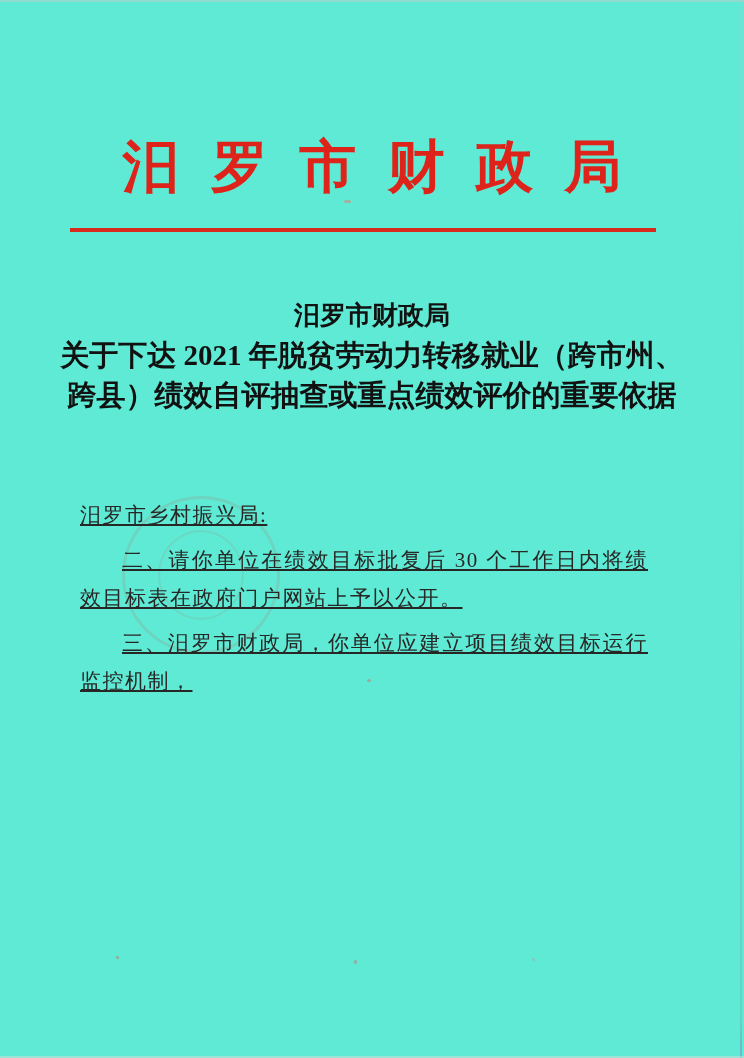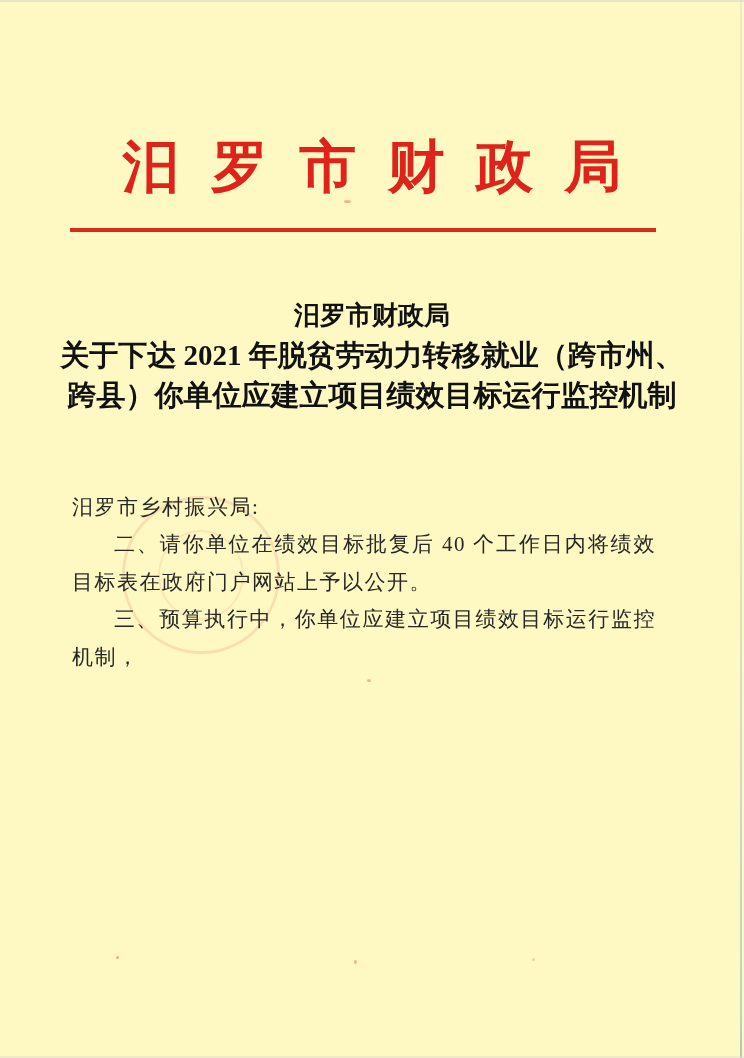--- a/index.html
+++ b/index.html
@@ -10,21 +10,21 @@
   html,body{
     margin:0;padding:0;
     width:744px;height:1058px;
     overflow:hidden;
     background:#fbfbf9;
     font-family:"Liberation Serif","DejaVu Serif",serif;
   }
   .page{
     position:relative;
     width:744px;height:1058px;
-    background:#fef9c3;
+    background:#5eead4;
   }
   
   .edge-top{
     position:absolute;top:0;left:0;right:0;height:2px;
     background:rgba(205,205,200,.45);
   }
   .edge-bottom{
     position:absolute;bottom:0;left:0;right:0;height:2px;
     background:rgba(222,222,216,.5);
   }
@@ -91,22 +91,23 @@
   .body-text{
     position:absolute;top:489px;left:72px;
     width:584px;
     color:#272726;
     font-size:21px;
     line-height:37.4px;
     letter-spacing:1.5px;
     text-align:justify;
   }
   .body-text p{
-    margin:0;
+    margin:8px;
     text-indent:2em;
+    text-decoration:underline;
   }
   .body-text p.salutation{
     text-indent:0;
   }
   
   .speck{position:absolute;border-radius:50%;pointer-events:none;}
   .speck.s1{top:200px;left:344px;width:7px;height:3px;background:rgba(235,120,110,.55);}
   .speck.s2{top:679px;left:367px;width:4px;height:3px;background:rgba(225,95,85,.45);}
   .speck.s3{top:956px;left:116px;width:3px;height:3px;background:rgba(225,95,85,.5);}
   .speck.s4{top:960px;left:354px;width:3px;height:4px;background:rgba(225,95,85,.45);}
@@ -125,27 +126,27 @@
   <div class="seal-inner"></div>
 
   <div class="agency">
     <span class="sp">汨罗市财政局</span>
   </div>
   <div class="red-rule"></div>
 
   <div class="doc-title">
     <div class="t-line1">汨罗市财政局</div>
     <div class="t-line">关于下达 2021 年脱贫劳动力转移就业（跨市州、</div>
-    <div class="t-line">跨县）你单位应建立项目绩效目标运行监控机制</div>
+    <div class="t-line">跨县）绩效自评抽查或重点绩效评价的重要依据</div>
   </div>
 
   <div class="body-text">
     <p class="salutation">汨罗市乡村振兴局:</p>
-    <p>二、请你单位在绩效目标批复后 40 个工作日内将绩效目标表在政府门户网站上予以公开。</p>
-    <p>三、预算执行中，你单位应建立项目绩效目标运行监控机制，</p>
+    <p>二、请你单位在绩效目标批复后 30 个工作日内将绩效目标表在政府门户网站上予以公开。</p>
+    <p>三、汨罗市财政局，你单位应建立项目绩效目标运行监控机制，</p>
   </div>
 
   <div class="speck s1"></div>
   <div class="speck s2"></div>
   <div class="speck s3"></div>
   <div class="speck s4"></div>
   <div class="speck s5"></div>
 
 </div>
 

